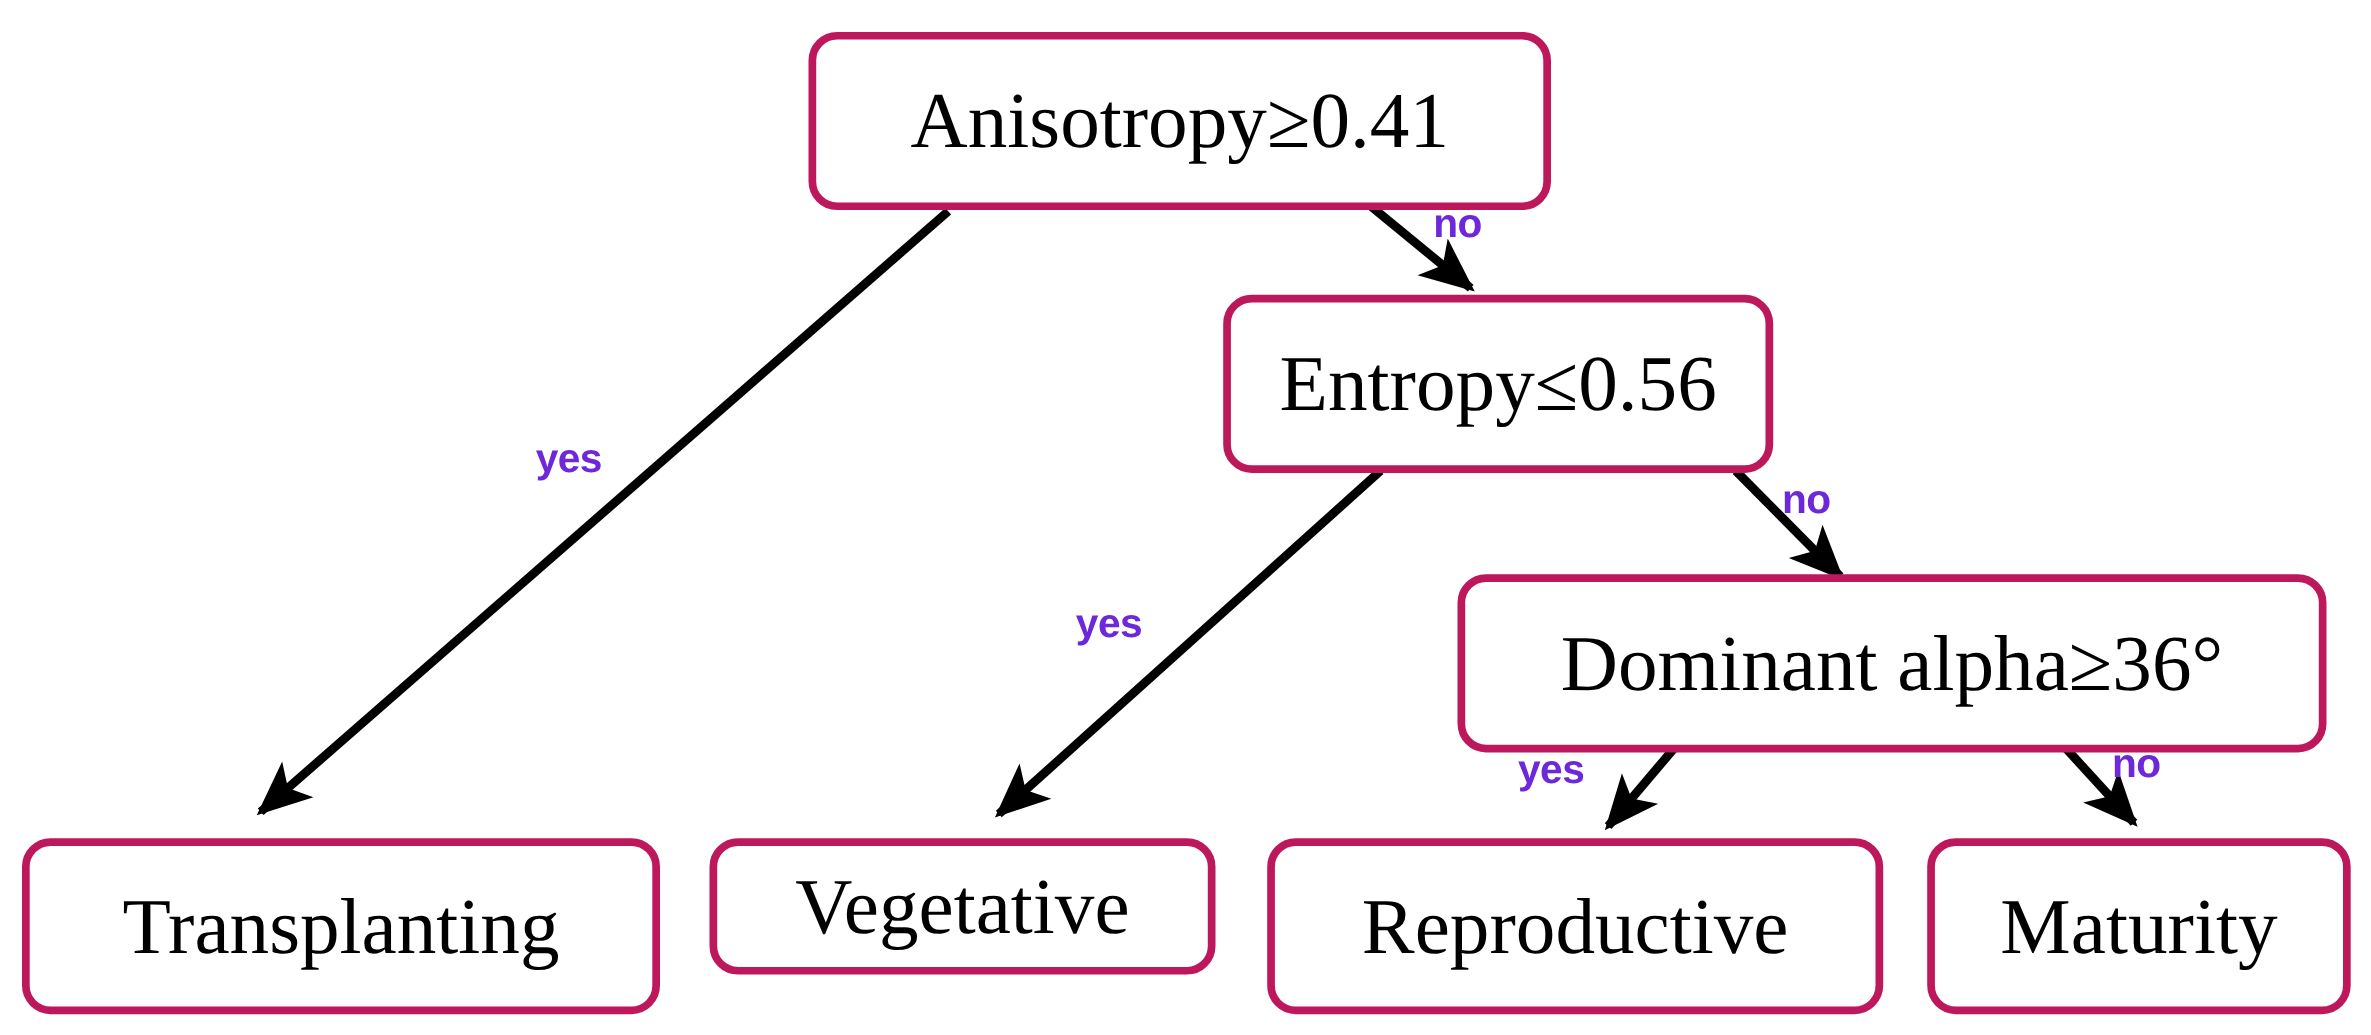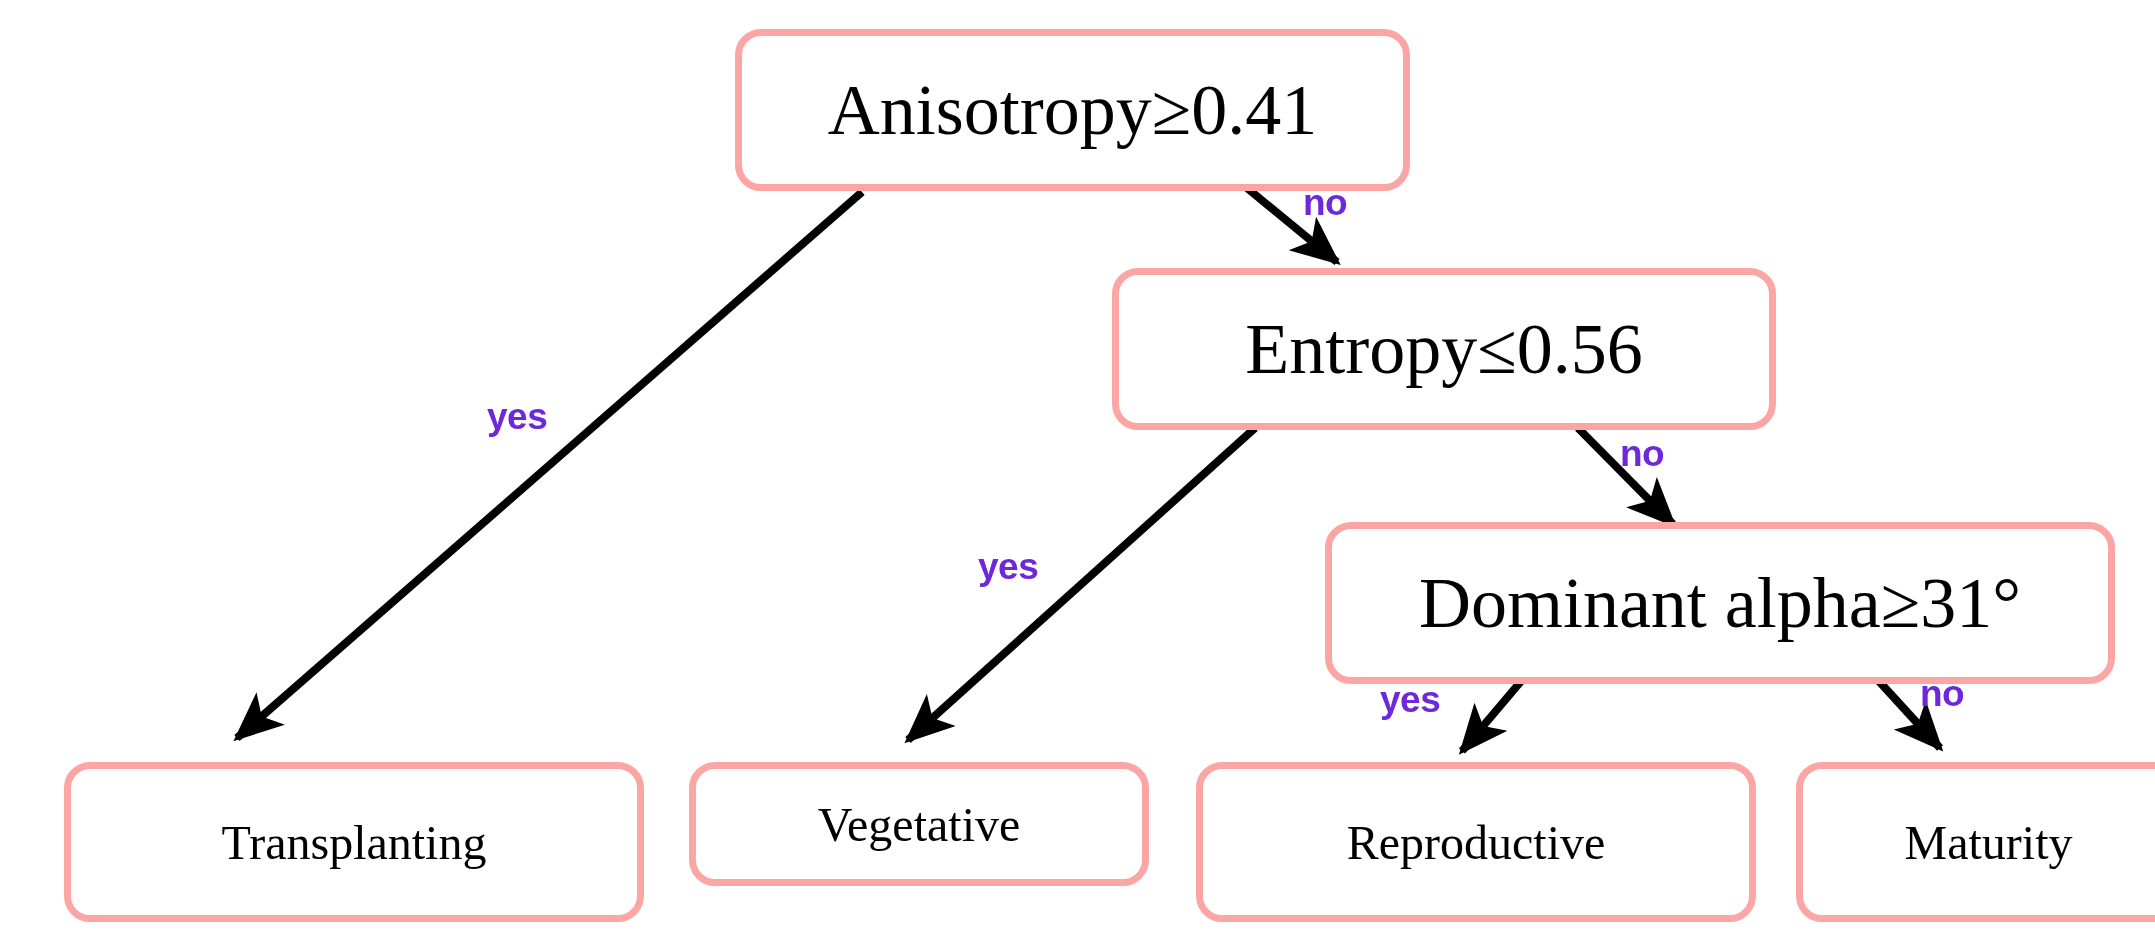--- a/index.html
+++ b/index.html
@@ -21,34 +21,34 @@
     left: 0;
     top: 0;
     width: 2155px;
     height: 941px;
     pointer-events: none;
   }
   .node {
     position: absolute;
     box-sizing: border-box;
     background: #ffffff;
-    border: 7px solid #fca5a5;
+    border: 7px solid #be185d;
     border-radius: 26px;
     display: flex;
     align-items: center;
     justify-content: center;
     color: #000000;
     font-family: "Liberation Serif", "DejaVu Serif", serif;
     font-weight: 400;
     white-space: nowrap;
     letter-spacing: 0px;
     z-index: 3;
   }
   .node-internal { font-size: 72px; }
-  .node-leaf { font-size: 48px; margin-left: 44px; }
+  .node-leaf { font-size: 72px; }
   .edge-label {
     position: absolute;
     font-family: "Liberation Sans", "DejaVu Sans", sans-serif;
     font-weight: bold;
     font-size: 37px;
     color: #6d28d9;
     letter-spacing: -0.5px;
     white-space: nowrap;
     z-index: 5;
     background: transparent;
@@ -82,26 +82,26 @@
     <line x1="1545" y1="653" x2="1462" y2="751" stroke="#000000" stroke-width="8" marker-end="url(#arrowhead)"></line>
 
      no --&gt; Maturity (short diagonal down-right) --&gt;
     <line x1="1855" y1="655" x2="1940" y2="748" stroke="#000000" stroke-width="8" marker-end="url(#arrowhead)"></line>
   </svg>
 
   <div class="node node-internal" style="left:735px; top:29px; width:675px; height:162px;">
     <span>Anisotropy≥0.41</span>
   </div>
 
-  <div class="node node-internal" style="left:1112px; top:268px; width:664px; height:162px;">
+  <div class="node node-internal" style="left:1112px; top:268px; width:500px; height:162px;">
     <span>Entropy≤0.56</span>
   </div>
 
   <div class="node node-internal" style="left:1325px; top:522px; width:790px; height:162px;">
-    <span>Dominant alpha≥31°</span>
+    <span>Dominant alpha≥36°</span>
   </div>
 
   <div class="node node-leaf" style="left:20px; top:762px; width:580px; height:160px;">
     <span>Transplanting</span>
   </div>
 
   <div class="node node-leaf" style="left:645px; top:762px; width:460px; height:124px;">
     <span>Vegetative</span>
   </div>
 

